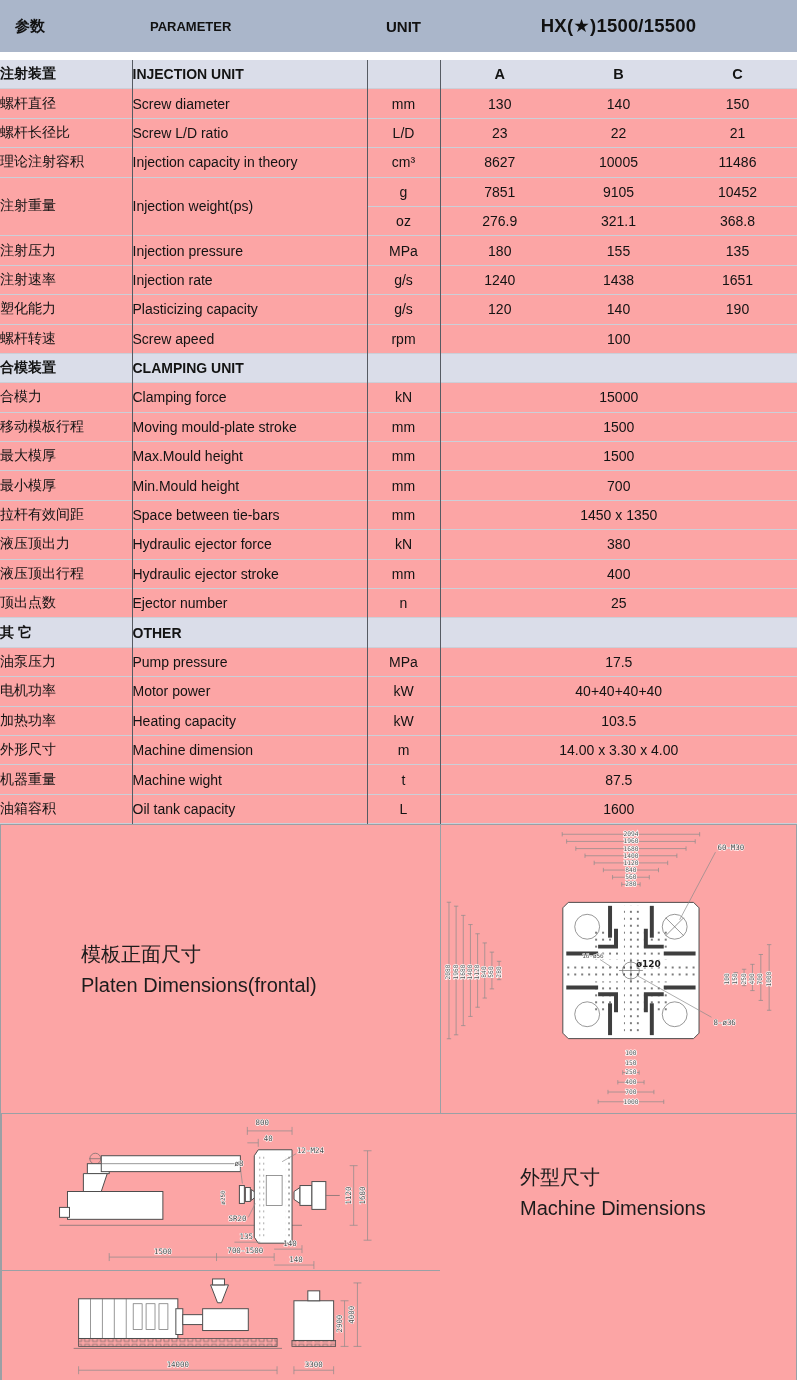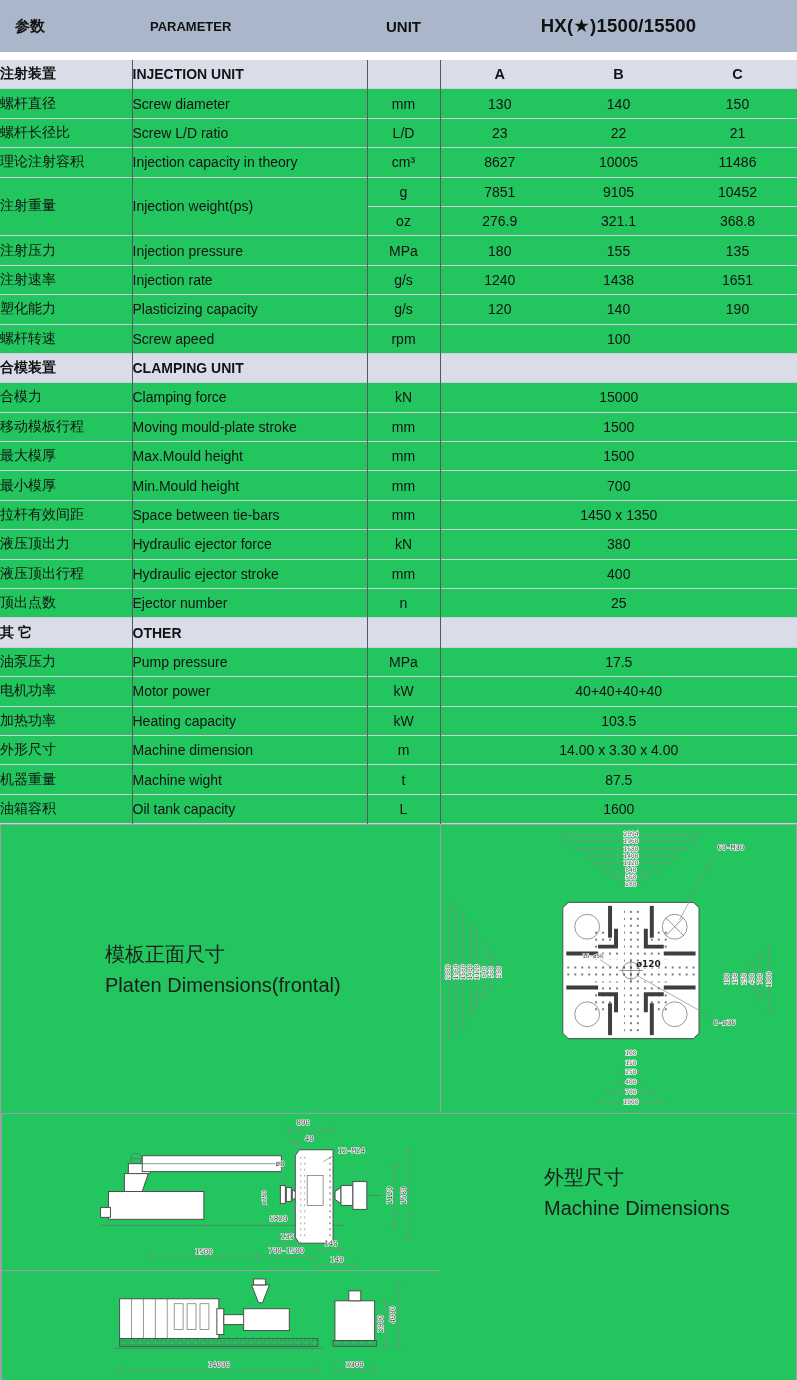--- a/index.html
+++ b/index.html
@@ -1,16 +1,16 @@
 <!DOCTYPE html>
 <html><head>
 <meta charset="utf-8">
 <style>
   html,body{margin:0;padding:0;background:#fff;}
-  .page{width:797px;height:1380px;background:#22c55e;position:relative;
+  .page{width:797px;height:1380px;background:#fca5a5;position:relative;
         font-family:"Liberation Sans","DejaVu Sans",sans-serif;color:#111;overflow:hidden;}
 
   
   .hdr{height:52px;background:#aab6ca;display:flex;align-items:center;}
   .hdr .h-cn{width:132px;padding-left:15px;box-sizing:border-box;font-size:15px;font-weight:bold;}
   .hdr .h-en{width:235px;padding-left:18px;box-sizing:border-box;font-size:13px;font-weight:bold;}
   .hdr .h-unit{width:73px;text-align:center;font-size:15px;font-weight:bold;}
   .hdr .h-model{width:357px;text-align:center;font-size:18.5px;font-weight:bold;letter-spacing:.2px;}
   .gap{height:8px;background:#fff;}
 
@@ -26,22 +26,22 @@
   tr.r{border-bottom:1px solid #cbcfd8;}
   tr.sec{background:#dadde9;border-bottom:1px solid #cbcfd8;}
   tr.sec td{font-weight:bold;font-size:14px;}
   tr.sec td.val{font-weight:600;font-size:14.5px;}
 
   
   .panels{width:795px;height:577px;border:1px solid #9aa0a5;display:grid;
           grid-template-columns:439px 356px;grid-template-rows:288px 157px 130px;}
   .pcell{box-sizing:border-box;}
   .pcell.right{border-left:1px solid #9aa0a5;display:flex;align-items:center;justify-content:center;}
-  .pcell.rowline{border-top:1px solid #9aa0a5;justify-content:flex-end;}
-  .plabel{display:flex;flex-direction:column;justify-content:center;height:100%;padding-left:104px;box-sizing:border-box;}
+  .pcell.rowline{border-top:1px solid #9aa0a5;}
+  .plabel{display:flex;flex-direction:column;justify-content:center;height:100%;padding-left:80px;box-sizing:border-box;}
   .plabel .t-cn{font-size:20px;color:#1c1c1c;margin-bottom:6px;}
   .plabel .t-en{font-size:20px;color:#1c1c1c;}
 
   
   svg{display:block;}
   .obj{stroke:#4d4d4d;fill:#fff;stroke-width:1;}
   .objthin{stroke:#6a6a6a;fill:none;stroke-width:.7;}
   .slot{stroke:#3e3e3e;stroke-width:4;fill:none;stroke-linecap:butt;}
   .dim-l{stroke:#8a8a8a;stroke-width:.7;}
   .dim-t{font:6.3px "DejaVu Sans Mono",monospace;fill:#555;stroke:#fff;stroke-width:1.5px;paint-order:stroke;}

